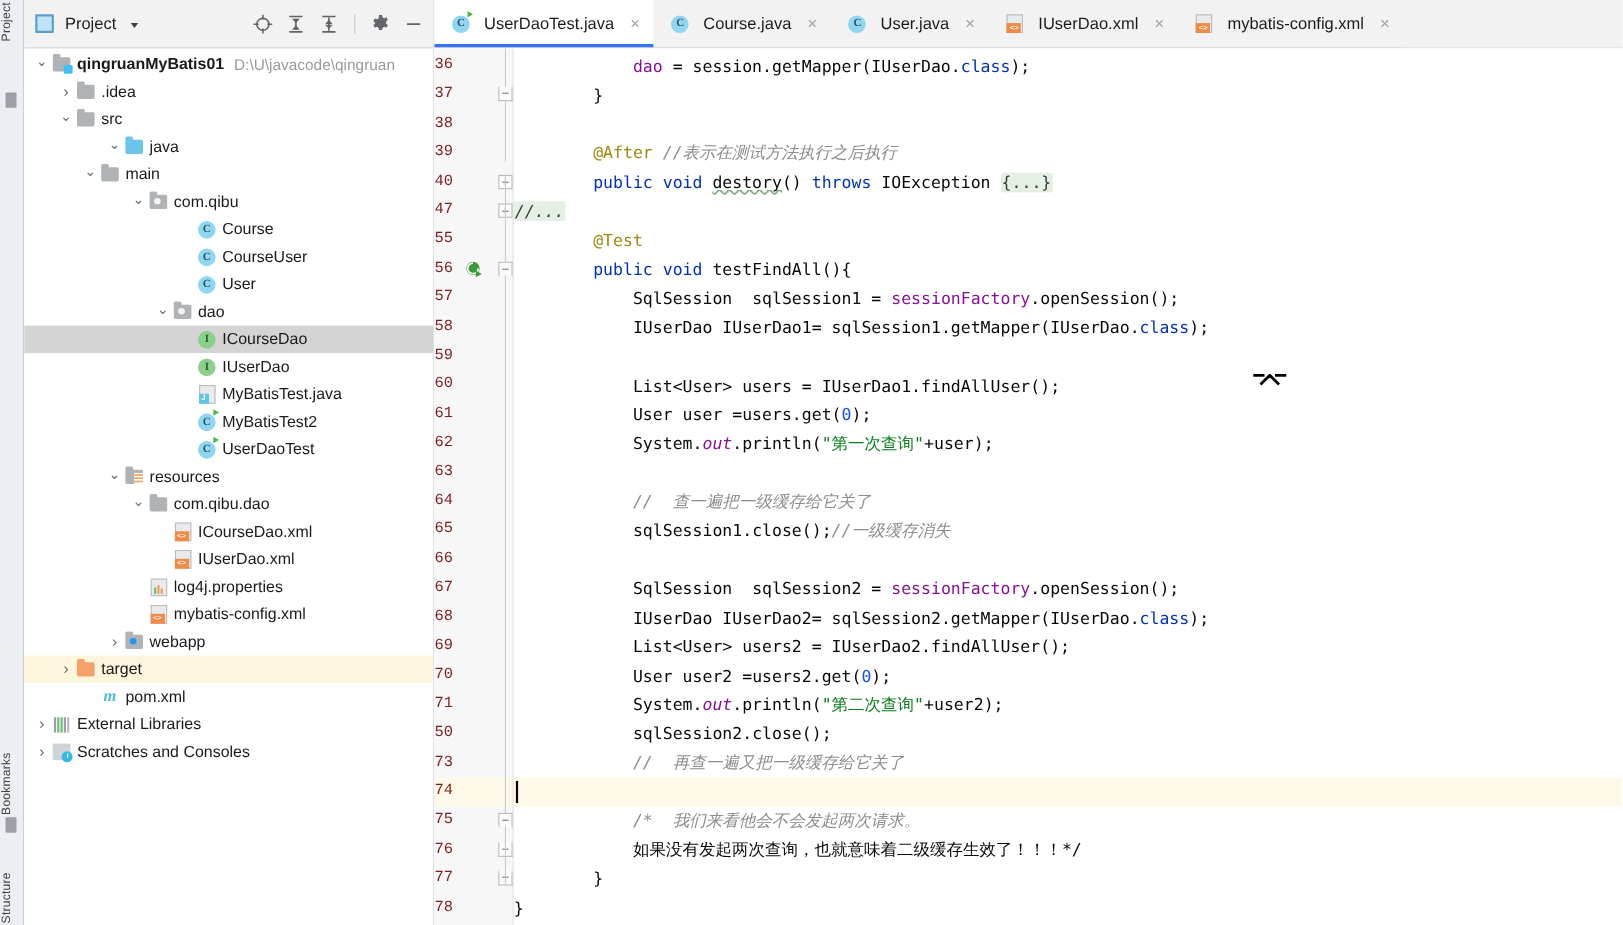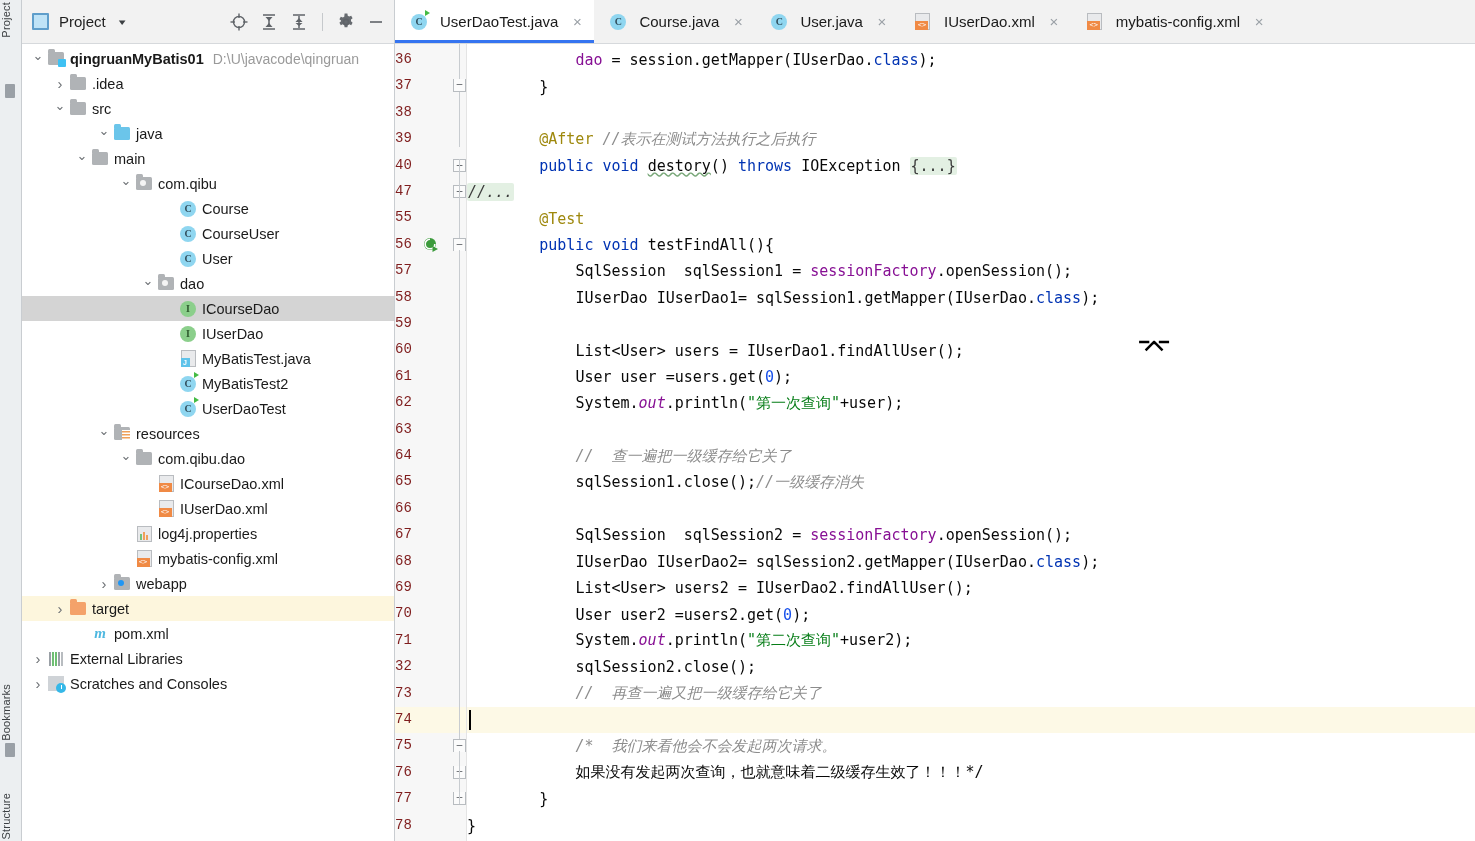--- a/index.html
+++ b/index.html
@@ -699,21 +699,21 @@
           <div class="lineno" style="top: 350.2px;">62</div>
           <div class="lineno" style="top: 376.6px;">63</div>
           <div class="lineno" style="top: 403px;">64</div>
           <div class="lineno" style="top: 429.4px;">65</div>
           <div class="lineno" style="top: 455.8px;">66</div>
           <div class="lineno" style="top: 482.2px;">67</div>
           <div class="lineno" style="top: 508.6px;">68</div>
           <div class="lineno" style="top: 535px;">69</div>
           <div class="lineno" style="top: 561.4px;">70</div>
           <div class="lineno" style="top: 587.8px;">71</div>
-          <div class="lineno" style="top: 614.2px;">32</div>
+          <div class="lineno" style="top: 614.2px;">50</div>
           <div class="lineno" style="top: 640.6px;">73</div>
           <div class="lineno" style="top: 667px;">74</div>
           <div class="lineno" style="top: 693.4px;">75</div>
           <div class="lineno" style="top: 719.8px;">76</div>
           <div class="lineno" style="top: 746.2px;">77</div>
           <div class="lineno" style="top: 772.6px;">78</div>
           <div class="vline" style="top: -3px; height: 105.6px;"></div>
           <div class="fmark tagbot" style="top: 35.4px;">−</div>
           <div class="fmark " style="top: 114.6px;">+</div>
           <div class="fmark " style="top: 141px;">+</div>

